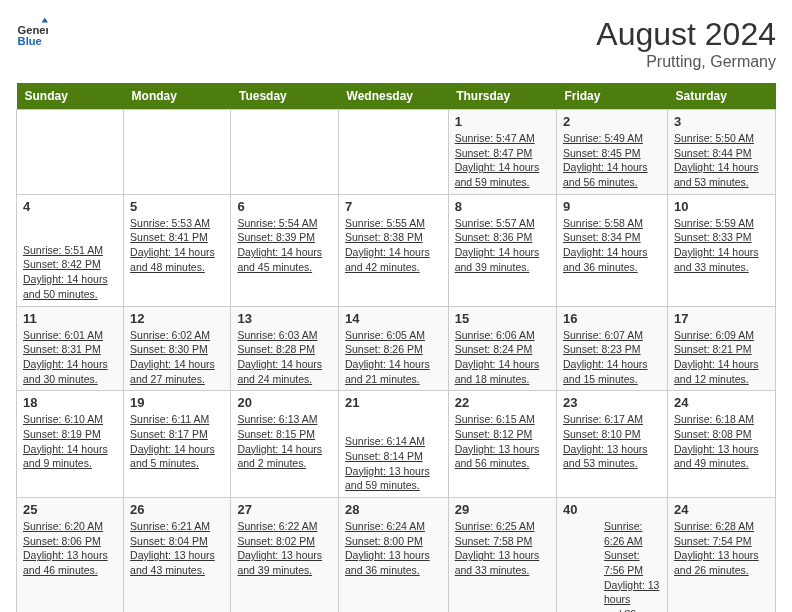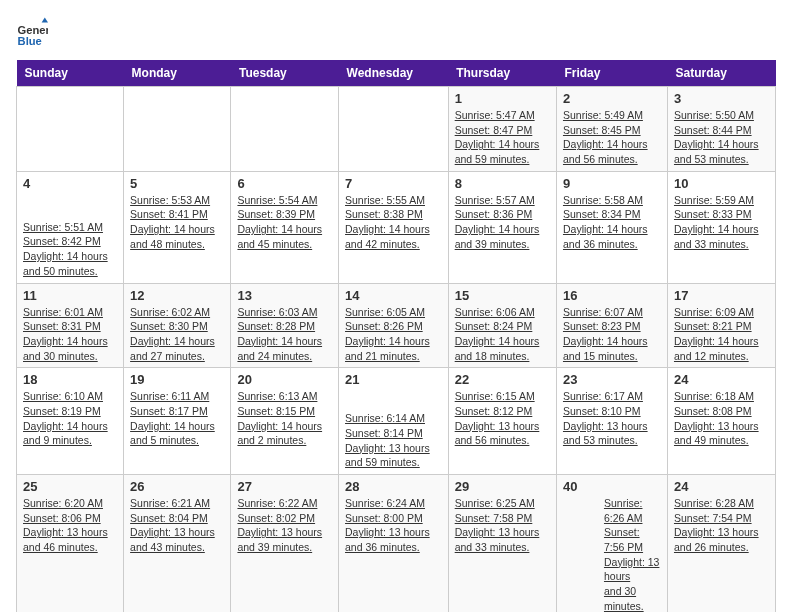--- a/index.html
+++ b/index.html
@@ -36,21 +36,21 @@
     .subtitle {
       font-size: 16px;
       color: #555;
     }
     table {
       width: 100%;
       border-collapse: collapse;
       font-size: 11px;
     }
     thead tr th {
-      background-color: #4c1d95;
+      background-color: #4d7c0f;
       color: #fff;
       text-align: left;
       padding: 6px 8px;
       font-size: 12px;
       font-weight: bold;
     }
     tbody tr td {
       border: 1px solid #ccc;
       vertical-align: top;
       padding: 4px 6px;
@@ -87,20 +87,24 @@
 </head>
 <body>
 
 <div class="header">
   <div class="logo">
     <svg class="logo-icon" viewBox="0 0 40 40" xmlns="http://www.w3.org/2000/svg">
       <text x="2" y="22" font-size="14" font-weight="bold" fill="#333" font-family="Arial">General</text>
       <text x="2" y="36" font-size="14" font-weight="bold" fill="#2066b0" font-family="Arial">Blue</text>
       <polygon points="32,8 40,8 36,2" fill="#2066b0"></polygon>
     </svg>
+  </div>
+  <div class="title-block">
+    <div class="main-title">August 2024</div>
+    <div class="subtitle">Prutting, Germany</div>
   </div>
 </div>
 
 <table>
   <thead>
     <tr>
     <th>Sunday</th>
         <th>Monday</th>
         <th>Tuesday</th>
         <th>Wednesday</th>

